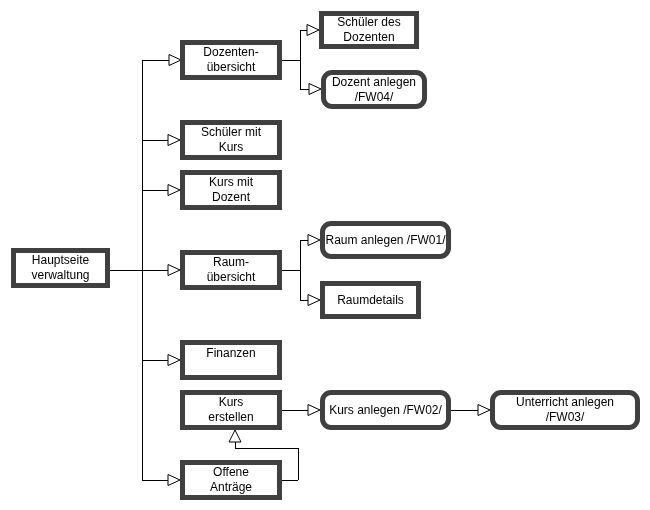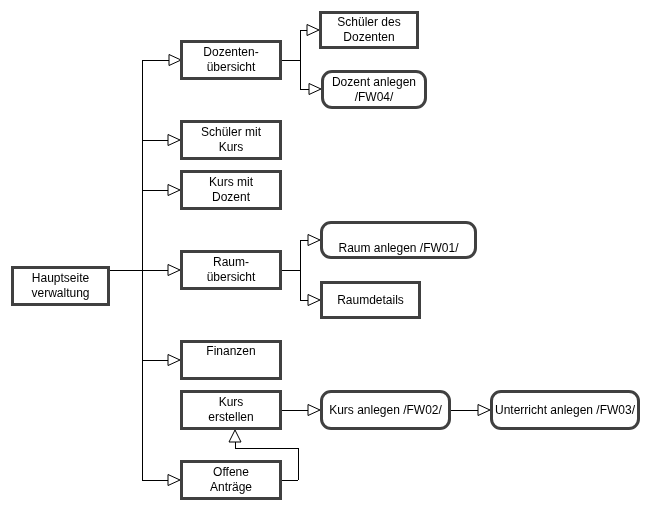--- a/index.html
+++ b/index.html
@@ -13,21 +13,21 @@
   }
   #edges {
     position: absolute;
     left: 0; top: 0;
     width: 650px; height: 510px;
   }
   .node {
     position: absolute;
     box-sizing: border-box;
     background: #ffffff;
-    border: 3px solid #404040;
+    border: 5px solid #404040;
     color: #000000;
     font-size: 12px;
     line-height: 15px;
     text-align: center;
     display: flex;
     align-items: center;
     justify-content: center;
     white-space: pre-line;
   }
   .node.rounded { border-radius: 11px; }
@@ -68,21 +68,21 @@
       <polygon fill="#ffffff" shape-rendering="auto" points="308,404.5 320,410 308,415.5"></polygon>
       <polygon fill="#ffffff" shape-rendering="auto" points="478,404.5 490,410 478,415.5"></polygon>
     </g>
 
     <g>
       <path d="M282,480 H298 M298,480 V448 M298,448 H235 M235,448 V442"></path>
       <polygon fill="#ffffff" shape-rendering="auto" points="229,442 235,430 241,442"></polygon>
     </g>
   </svg>
 
-  <div class="node" style="left:11px; top:266px; width:99px; height:40px;">
+  <div class="node" style="left:11px; top:248px; width:99px; height:40px;">
     <span class="lbl">Hauptseite
 verwaltung</span>
   </div>
 
   <div class="node" style="left:180px; top:40px; width:102px; height:40px;">
     <span class="lbl">Dozenten-
 übersicht</span>
   </div>
 
   <div class="node" style="left:180px; top:120px; width:102px; height:40px;text-align:center;">
@@ -116,21 +116,21 @@
 
   <div class="node" style="left:319px; top:11px; width:100px; height:38px;">
     <span class="lbl">Schüler des
 Dozenten</span>
   </div>
 
   <div class="node rounded" style="left:321px; top:70px; width:106px; height:39px;">
     <span class="lbl">Dozent anlegen /FW04/</span>
   </div>
 
-  <div class="node rounded" style="left:320px; top:221px; width:157px; height:38px;align-items:flex-end;">
+  <div class="node rounded" style="left:320px; top:221px; width:131px; height:38px;">
     <span class="lbl">Raum anlegen /FW01/</span>
   </div>
 
   <div class="node" style="left:320px; top:281px; width:101px; height:38px;">
     <span class="lbl">Raumdetails</span>
   </div>
 
   <div class="node rounded" style="left:320px; top:390px; width:131px; height:40px;">
     <span class="lbl">Kurs anlegen /FW02/</span>
   </div>

